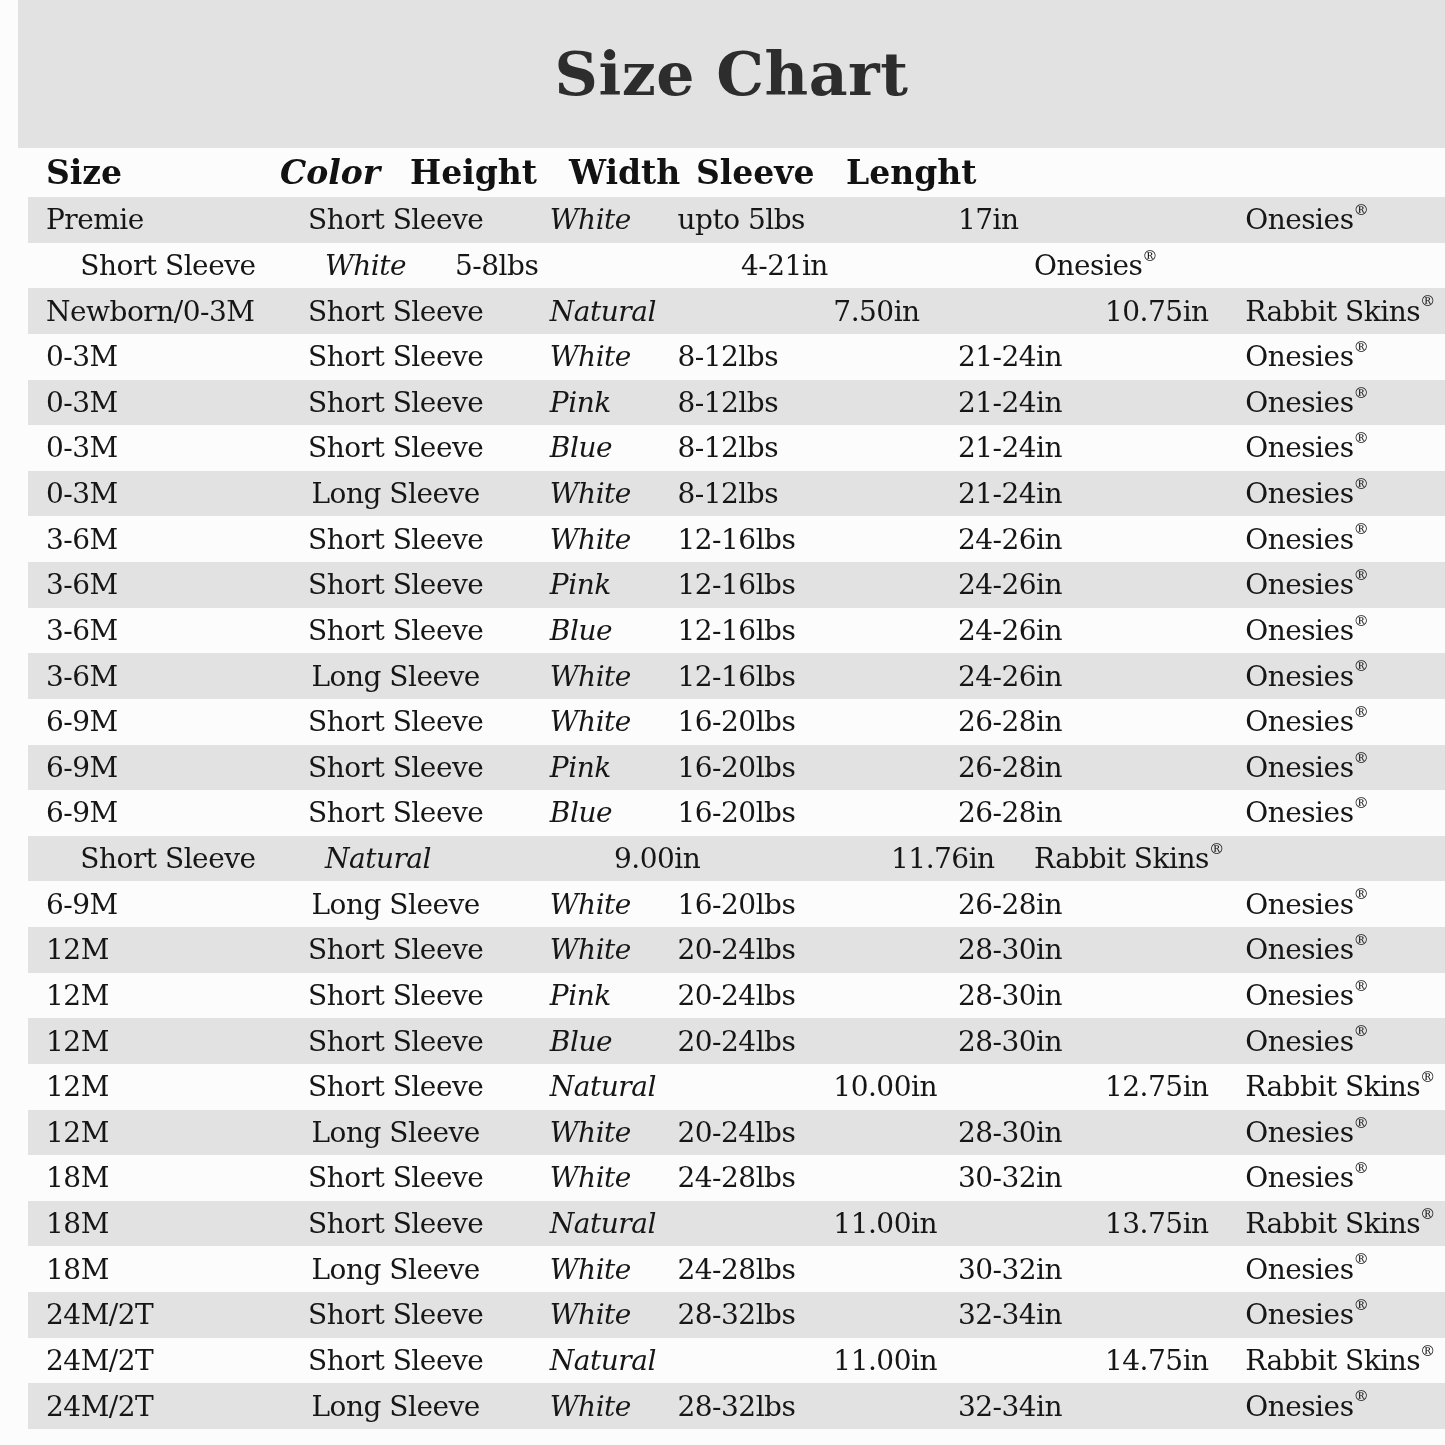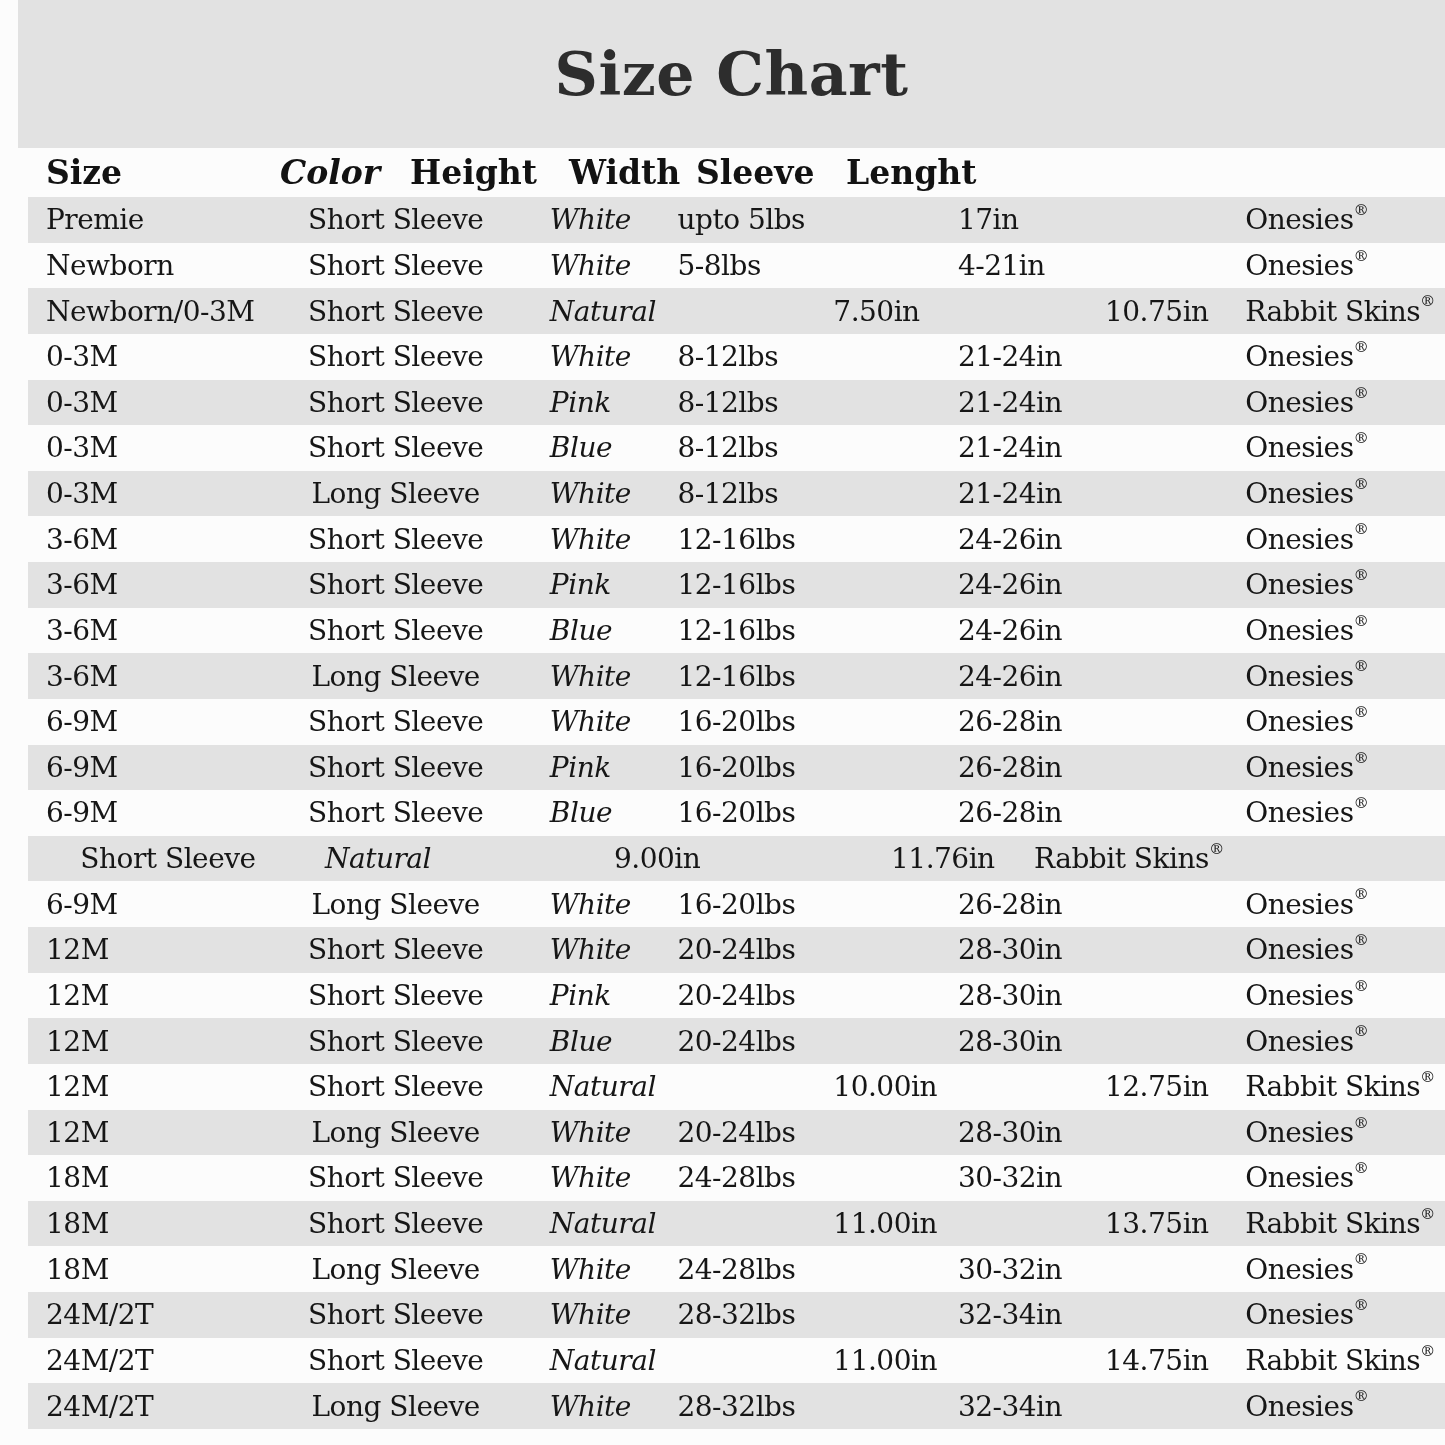--- a/index.html
+++ b/index.html
@@ -78,21 +78,20 @@
           <div class="cell col-3">upto 5lbs</div>
           <div class="cell col-4"></div>
           <div class="cell col-5">17in</div>
           <div class="cell col-6"></div>
           <div class="cell col-7">
             <span>Onesies</span>
             <span class="mark">®</span>
           </div>
         </div>
         <div class="row">
-          <div class="cell col-0">Newborn</div>
           <div class="cell col-1">Short Sleeve</div>
           <div class="cell col-2">White</div>
           <div class="cell col-3">5-8lbs</div>
           <div class="cell col-4"></div>
           <div class="cell col-5">4-21in</div>
           <div class="cell col-6"></div>
           <div class="cell col-7">
             <span>Onesies</span>
             <span class="mark">®</span>
           </div>

